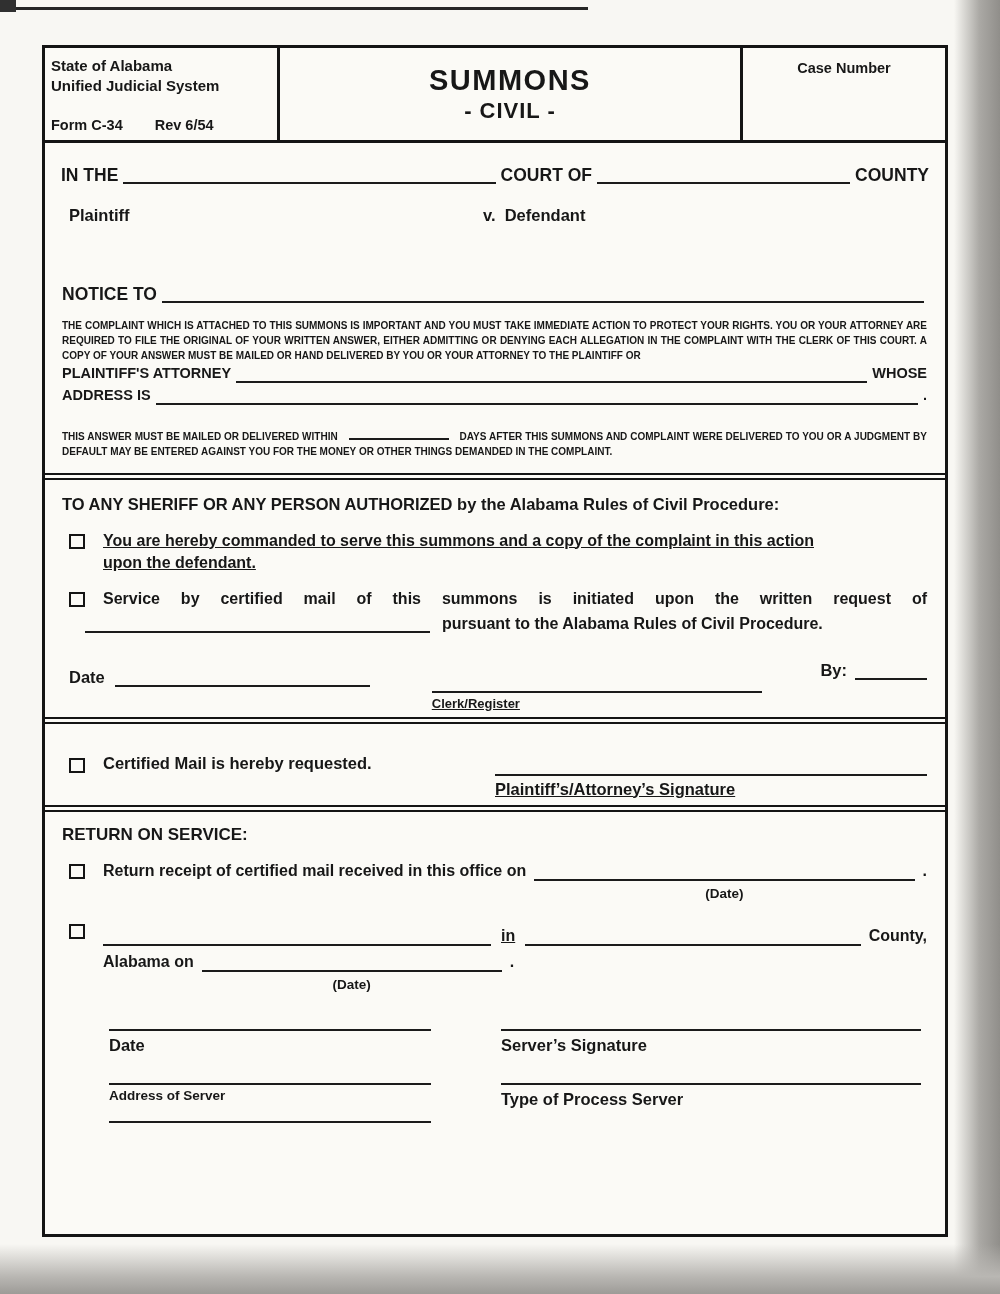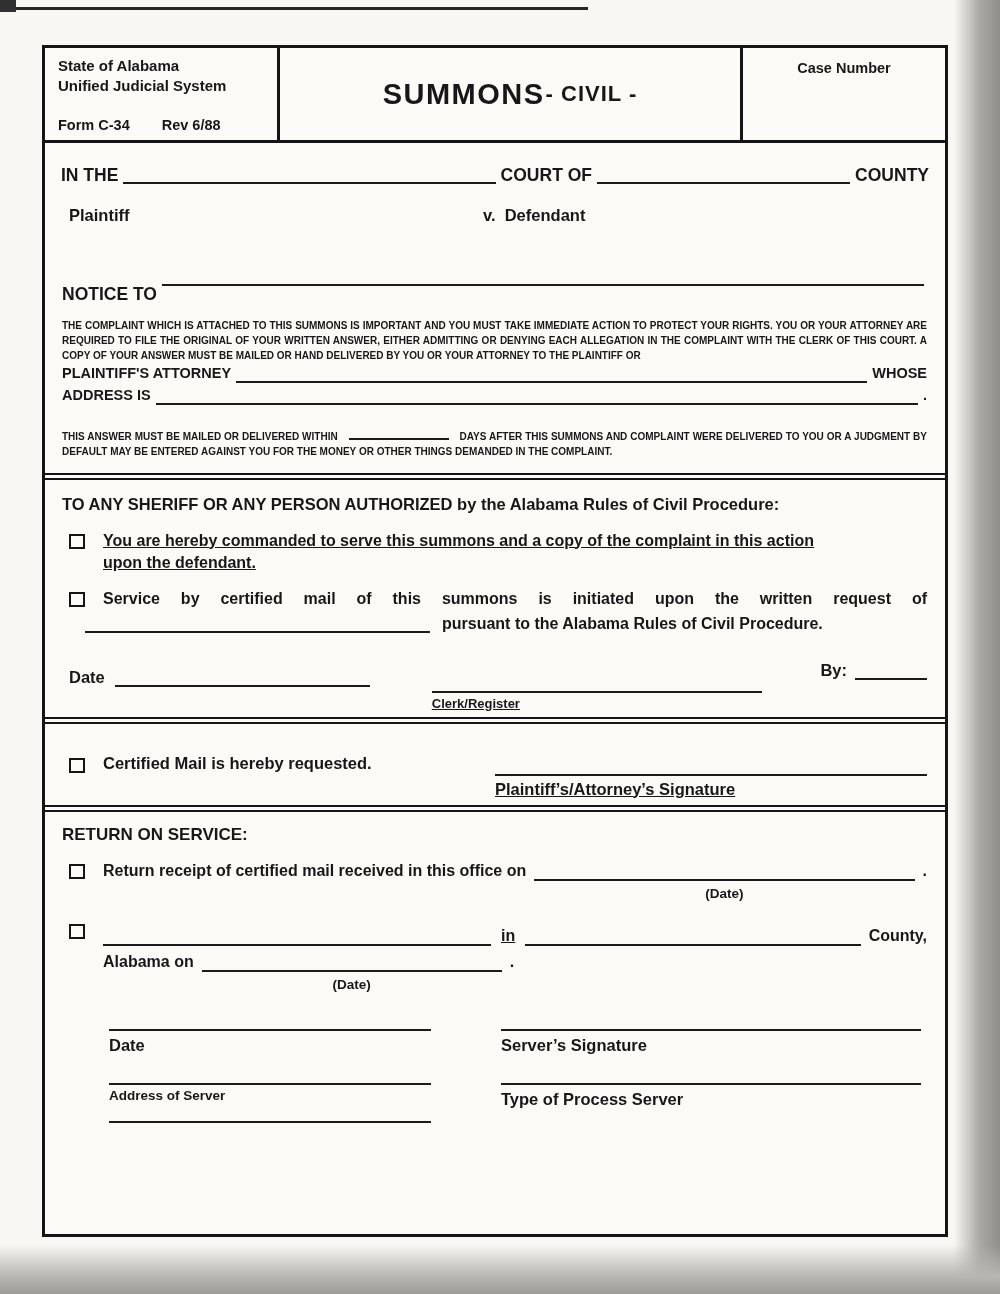--- a/index.html
+++ b/index.html
@@ -20,25 +20,25 @@
   .artifact-bottom { position:absolute; left:0; bottom:0; width:100%; height:50px;
     background:linear-gradient(180deg, rgba(248,247,243,0) 0%, #b9b7b3 65%, #9d9b97 100%); }
 
   .form-box {
     position:absolute; left:42px; top:45px; width:906px; height:1192px;
     border:3px solid #141414; background:#fbfaf6; overflow:hidden;
   }
 
   
   .header { display:flex; border-bottom:3px solid #141414; height:95px; }
-  .hl { width:235px; border-right:3px solid #141414; padding:8px 8px 7px 13px;
+  .hl { width:235px; border-right:3px solid #141414; padding:8px 8px 7px 6px;
         display:flex; flex-direction:column; justify-content:space-between; }
   .agency { font-weight:bold; font-size:15px; line-height:1.3; }
   .formnum { font-weight:bold; font-size:14.5px; display:flex; gap:32px; }
-  .hc { flex:1; border-right:3px solid #141414; display:flex; flex-direction:row;
+  .hc { flex:1; border-right:3px solid #141414; display:flex; flex-direction:column;
         align-items:center; justify-content:center; gap:1px; }
   .title { font-weight:bold; font-size:29px; letter-spacing:1.5px; }
   .subtitle { font-weight:bold; font-size:22px; letter-spacing:1px; }
   .hr-cell { width:202px; text-align:center; padding-top:12px; font-weight:bold; font-size:14.5px; }
 
   
   .fill { flex:1; border-bottom:2px solid #1b1b1b; margin:0 5px 2px 5px; min-width:28px; }
   .fill-line { display:block; border-bottom:2px solid #1b1b1b; height:21px; }
   .fill-col { display:flex; flex-direction:column; }
   .block { display:block;text-decoration:underline; }
@@ -50,21 +50,21 @@
 
   .court-row { display:flex; align-items:flex-end; margin:22px 16px 0 16px;
                font-weight:bold; font-size:17.5px; }
   .court-row > span:not(.fill) { white-space:nowrap; }
   .fill2 { flex:0.68; }
 
   .parties { position:relative; margin-top:20px; height:22px; font-weight:bold; font-size:16.5px; }
   .plaintiff { position:absolute; left:24px; }
   .vdef { position:absolute; left:438px; white-space:pre; }
 
-  .notice-row { display:flex; align-items:flex-start; margin:56px 16px 0 17px;
+  .notice-row { display:flex; align-items:flex-end; margin:56px 16px 0 17px;
                 font-weight:bold; font-size:17.5px; }
 
   .para { margin:13px 18px 0 17px; font-weight:bold; font-size:10px;
           line-height:1.5; text-align:justify; }
   .answer { margin-top:20px; }
   .inline-blank { display:inline-block; width:100px; border-bottom:2px solid #1b1b1b;
                   height:13px; margin:0 8px; }
   .flexline { display:flex; align-items:flex-end; margin:0 18px 0 17px;
               font-weight:bold; font-size:14.5px; line-height:1.5; }
   .flexline > span:not(.fill) { white-space:nowrap; }
@@ -135,21 +135,21 @@
   <div class="form-box">
 
     <div class="header">
       <div class="hl">
         <div>
           <div class="agency">State of Alabama</div>
           <div class="agency">Unified Judicial System</div>
         </div>
         <div class="formnum">
           <span>Form C-34</span>
-          <span>Rev 6/88</span>
+          <span>Rev 6/54</span>
         </div>
       </div>
       <div class="hc">
         <div class="title">SUMMONS</div>
         <div class="subtitle">- CIVIL -</div>
       </div>
       <div class="hr-cell">
         <span>Case Number</span>
       </div>
     </div>

